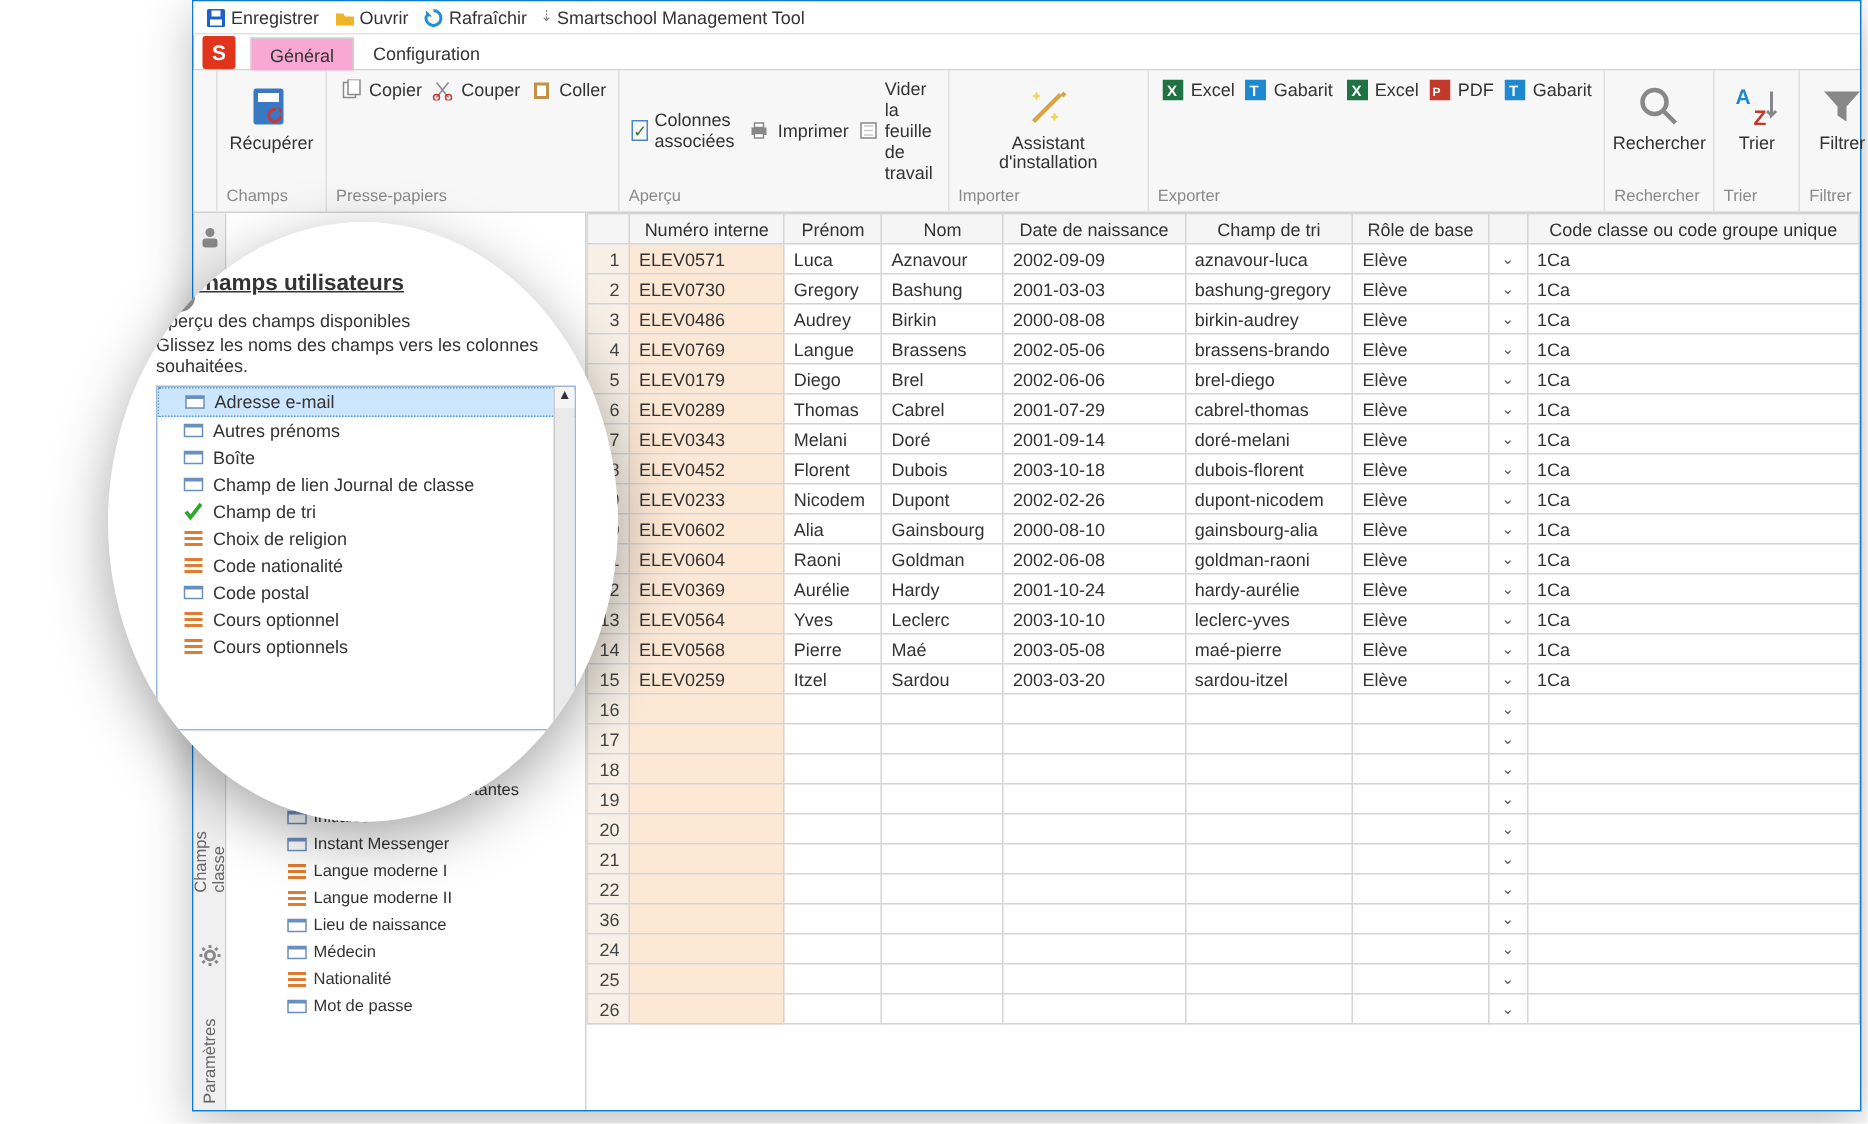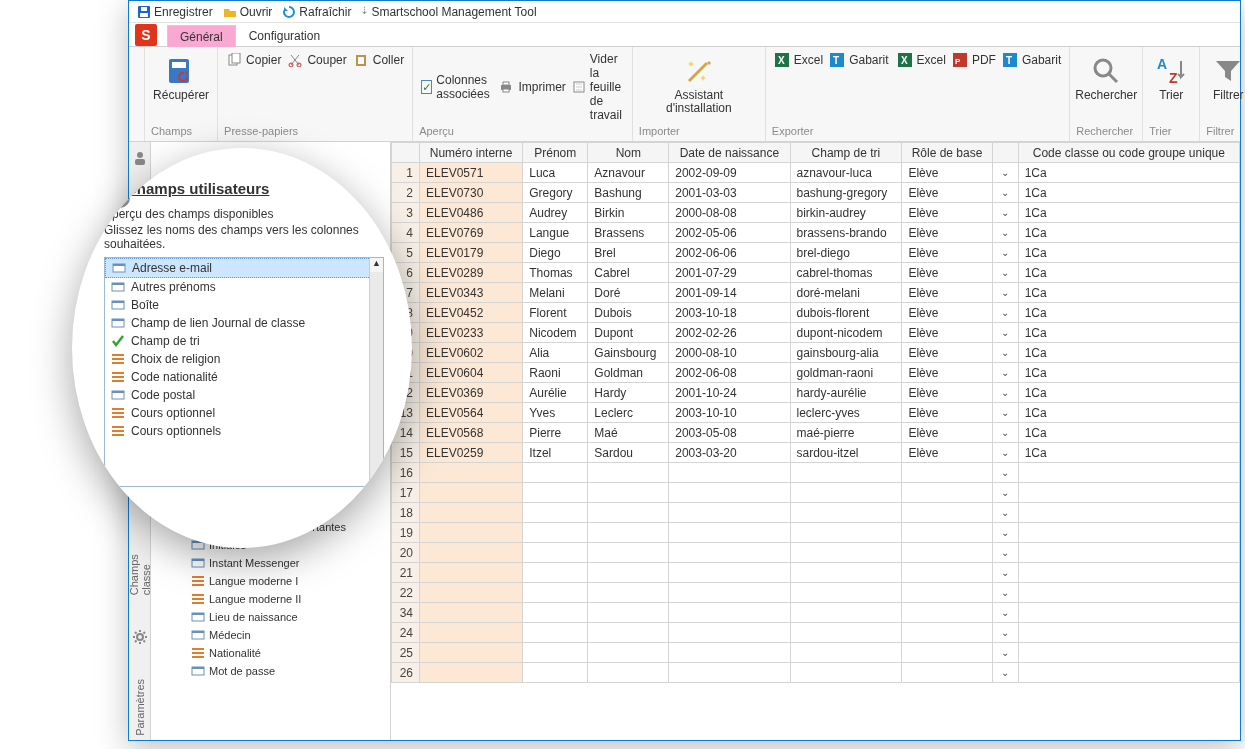--- a/index.html
+++ b/index.html
@@ -55,21 +55,21 @@
 table.grid th.corner { width:26px; }
 table.grid td.rownum { background:#f8f0e6; text-align:right; color:#444; width:28px; }
 table.grid td.numint { background:#fde8d5; }
 table.grid td.dd { text-align:center; width:18px; color:#555; cursor:pointer; font-size:10px; }
 
 
 .popup { position:absolute; left:72px; top:148px; width:340px; height:400px; background:#fff; border-radius:50% 50% 50% 50% / 50% 50% 50% 50%; box-shadow: 0 12px 40px rgba(0,0,0,0.35); padding:32px 28px 20px 32px; overflow:hidden; }
 .popup h3 { font-size:15px; text-decoration:underline; font-weight:bold; margin-bottom:10px; margin-left:22px; }
 .popup .desc { font-size:12px; margin-bottom:2px; margin-left:0; }
 .popup .listbox { border:1px solid #9db8d8; margin-top:6px; height:230px; overflow:hidden; position:relative; }
-.popup .listbox .litem { display:flex; align-items:center; gap:6px; padding:2px 6px; font-size:12px; }
+.popup .listbox .litem { display:flex; align-items:center; gap:6px; padding:2px 17px; font-size:12px; }
 .popup .listbox .litem.sel { background:#cde6ff; border:1px dotted #5a99d6; }
 .popup .listbox .licon { width:14px; height:14px; display:flex; align-items:center; justify-content:center; }
 .popup .listbox .scroll { position:absolute; right:0; top:0; bottom:0; width:14px; background:#eaeaea; border-left:1px solid #ccc; }
 .popup .listbox .scroll .arr { height:14px; text-align:center; font-size:9px; background:#f5f5f5; }
 .popup .avatar-ico { width:24px; height:24px; background:#888; border-radius:3px 3px 10px 10px; position:absolute; left:34px; top:36px; }
 .popup .avatar-ico:before { content:""; position:absolute; left:5px; top:-10px; width:14px; height:14px; background:#888; border-radius:50%; }
 
 svg { display:block; }
 </style>
 </head>
@@ -735,21 +735,21 @@
               <td class="numint"></td>
               <td></td>
               <td></td>
               <td></td>
               <td></td>
               <td></td>
               <td class="dd">⌄</td>
               <td></td>
             </tr>
             <tr>
-              <td class="rownum">34</td>
+              <td class="rownum">36</td>
               <td class="numint"></td>
               <td></td>
               <td></td>
               <td></td>
               <td></td>
               <td></td>
               <td class="dd">⌄</td>
               <td></td>
             </tr>
             <tr>

